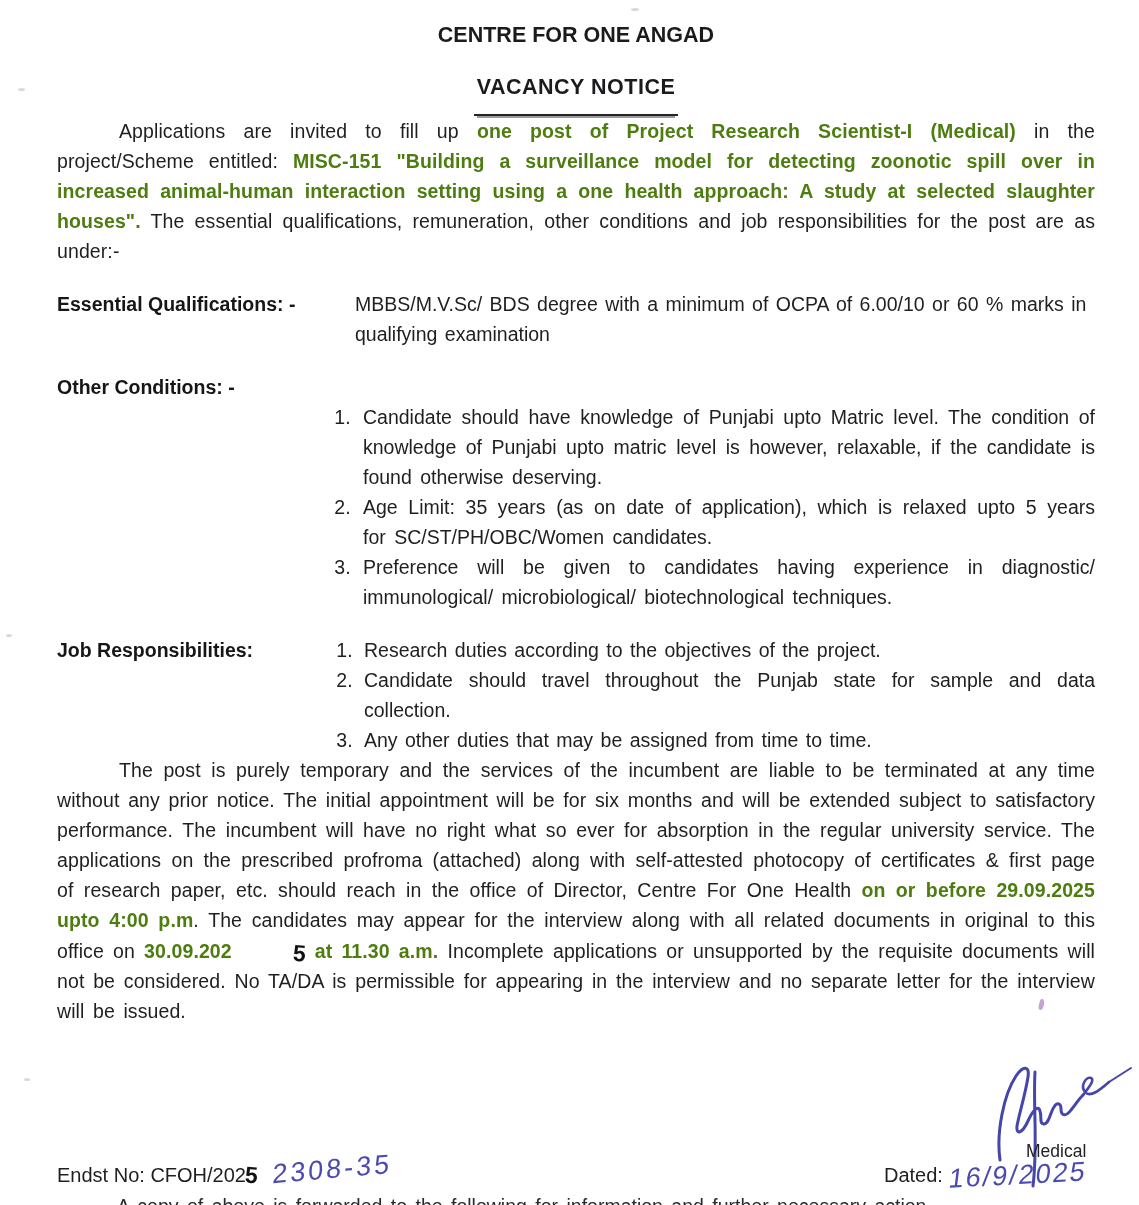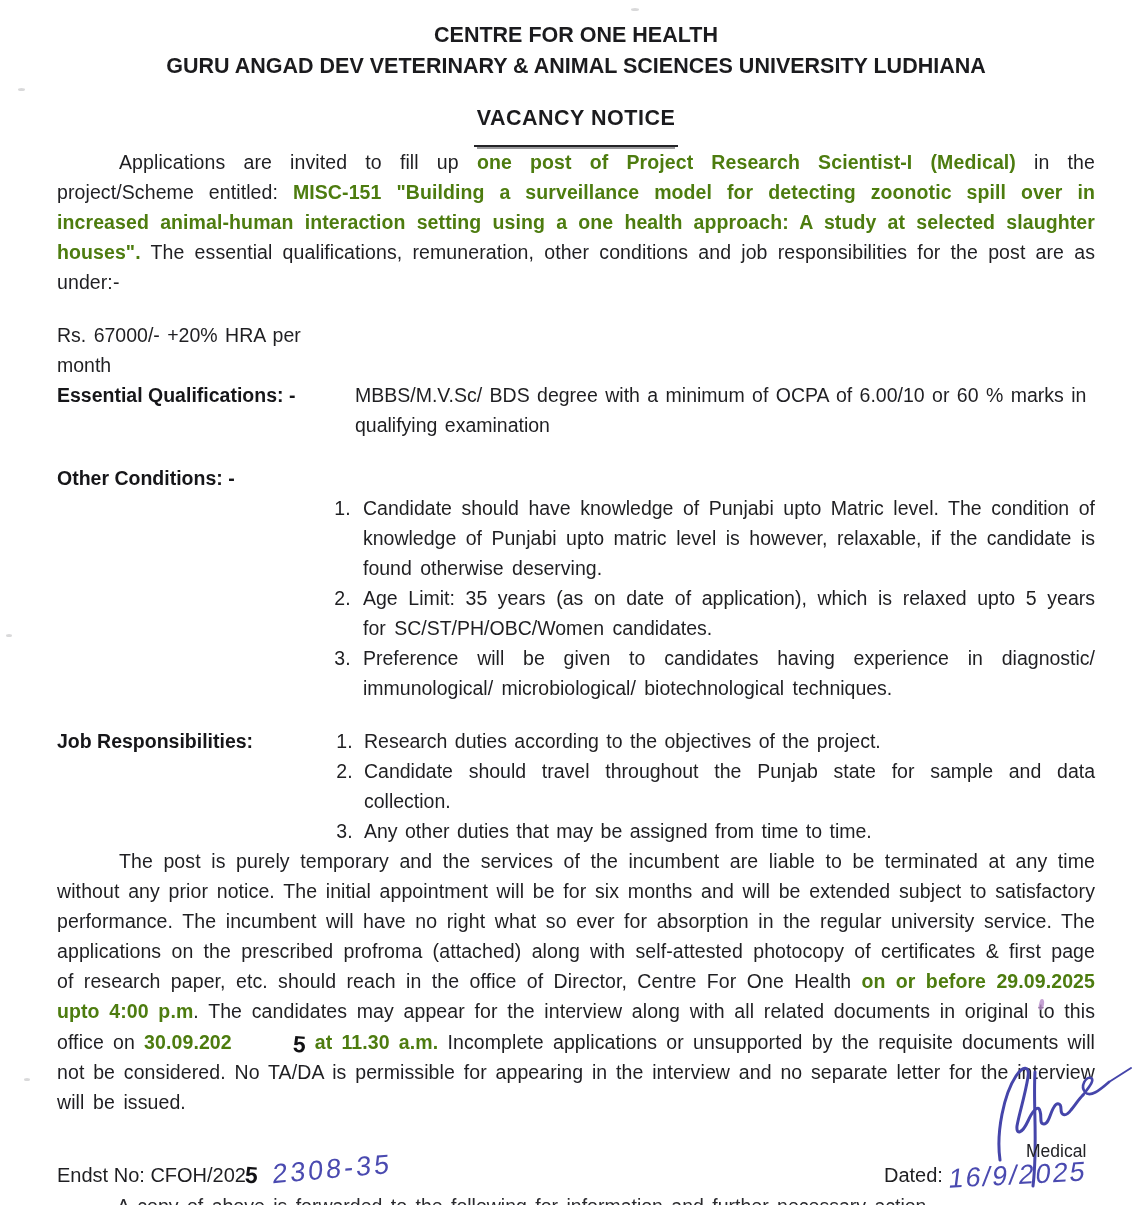--- a/index.html
+++ b/index.html
@@ -88,33 +88,31 @@
   .speck { position: absolute; background: #b9b9bc; border-radius: 50%; opacity: .55; }
   .ink-smudge { position: absolute; left: 1039px; top: 999px; width: 5px; height: 11px;
     background: #b88cc9; border-radius: 40% 60% 50% 50%; transform: rotate(14deg); opacity: .8; }
 </style>
 </head>
 <body>
 
 <div class="page">
 
   <div class="letterhead">
-    <div>CENTRE FOR ONE HEALTH</div>
-    <div>GURU ANGAD DEV VETERINARY &amp; ANIMAL SCIENCES UNIVERSITY LUDHIANA</div>
+    <div>CENTRE FOR ONE ANGAD</div>
   </div>
 
   <div class="notice-title-wrap">
     <span class="notice-title">VACANCY NOTICE</span>
   </div>
 
   <p class="body-par intro"><span>Applications are invited to fill up </span><b>one post of Project Research Scientist-I (Medical)</b><span> in the project/Scheme entitled: </span><b>MISC-151 "Building a surveillance model for detecting zoonotic spill over in increased animal-human interaction setting using a one health approach: A study at selected slaughter houses".</b><span> The essential qualifications, remuneration, other conditions and job responsibilities for the post are as under:-</span></p>
 
   <div class="defs">
     <div class="def-row">
-      <div class="def-value">Rs. 67000/- +20% HRA per month</div>
     </div>
     <div class="def-row">
       <div class="def-label">Essential Qualifications: -</div>
       <div class="def-value">MBBS/M.V.Sc/ BDS degree with a minimum of OCPA of 6.00/10 or 60 % marks in qualifying examination</div>
     </div>
   </div>
 
   <div class="section">
     <div class="sec-label">Other Conditions: -</div>
     <ol class="conds">

